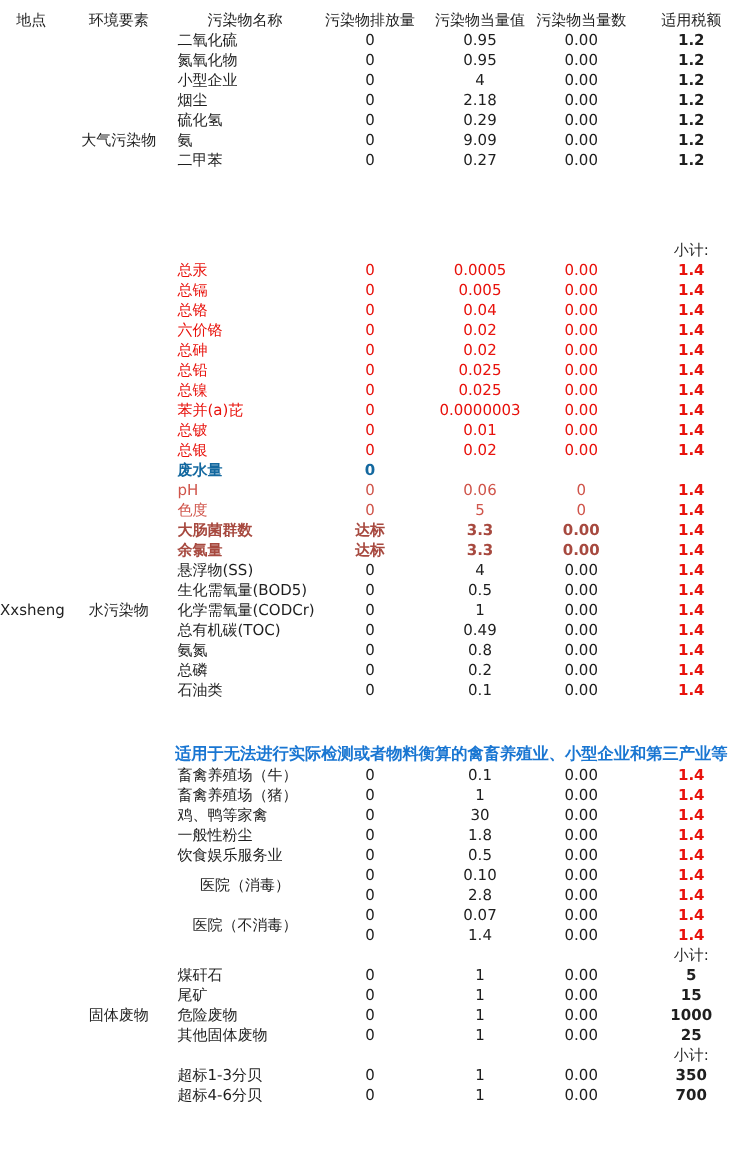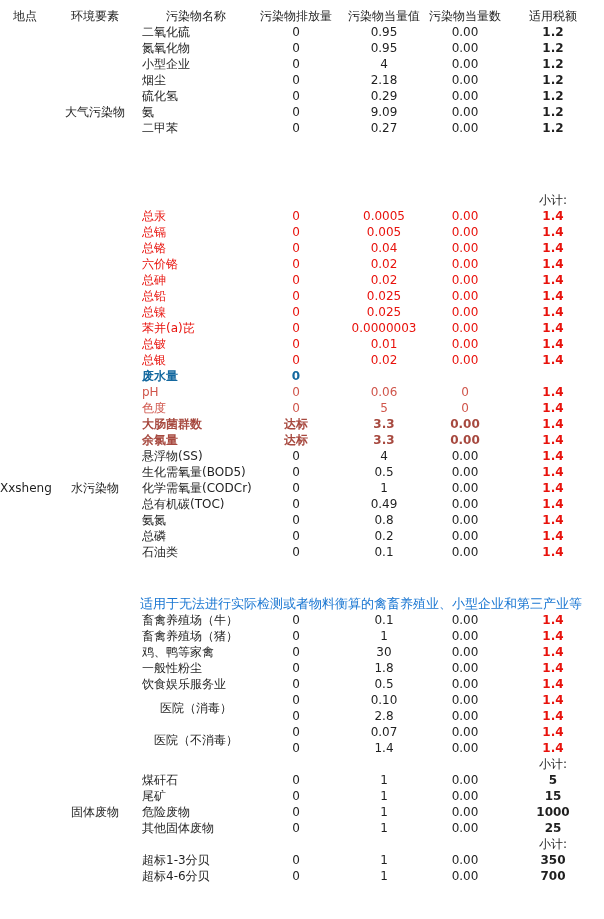--- a/index.html
+++ b/index.html
@@ -6,21 +6,21 @@
   body{
     width:604px;height:919px;background:#ffffff;overflow:hidden;
     font-family:"DejaVu Sans",sans-serif;font-size:12px;color:var(--black,#1f1f1f);
   }
   table{border-collapse:collapse;table-layout:fixed;width:604px;margin-top:8px;}
   td{height:16px;line-height:16px;padding:0;text-align:center;white-space:nowrap;overflow:visible;font-size:12px;}
   td.name{text-align:left;padding-left:2px;}
   td.name .cn{display:inline-block;min-width:62px;}
   td.ncen{text-align:center;vertical-align:middle;}
   td.gapcell{height:auto;}
-  .note{color:var(--note-blue,#1976d2);font-weight:normal;font-size:13px;text-align:left;overflow:hidden;}
+  .note{color:var(--note-blue,#1976d2);font-weight:bold;font-size:13px;text-align:left;overflow:hidden;}
   .k{color:var(--black,#1f1f1f);}
   .r{color:var(--red,#e8120c);font-weight:normal;}
   .b{color:var(--blue,#13689f);font-weight:bold;}
   .p{color:var(--ph-red,#d0554b);}
   .g{color:var(--dark-red,#a7493f);font-weight:bold;}
   .xr{color:var(--red,#e8120c);font-weight:bold;}
   .xk{color:var(--black,#1f1f1f);font-weight:bold;}
   .hd{color:var(--black,#1f1f1f);}
 </style>
 </head>

